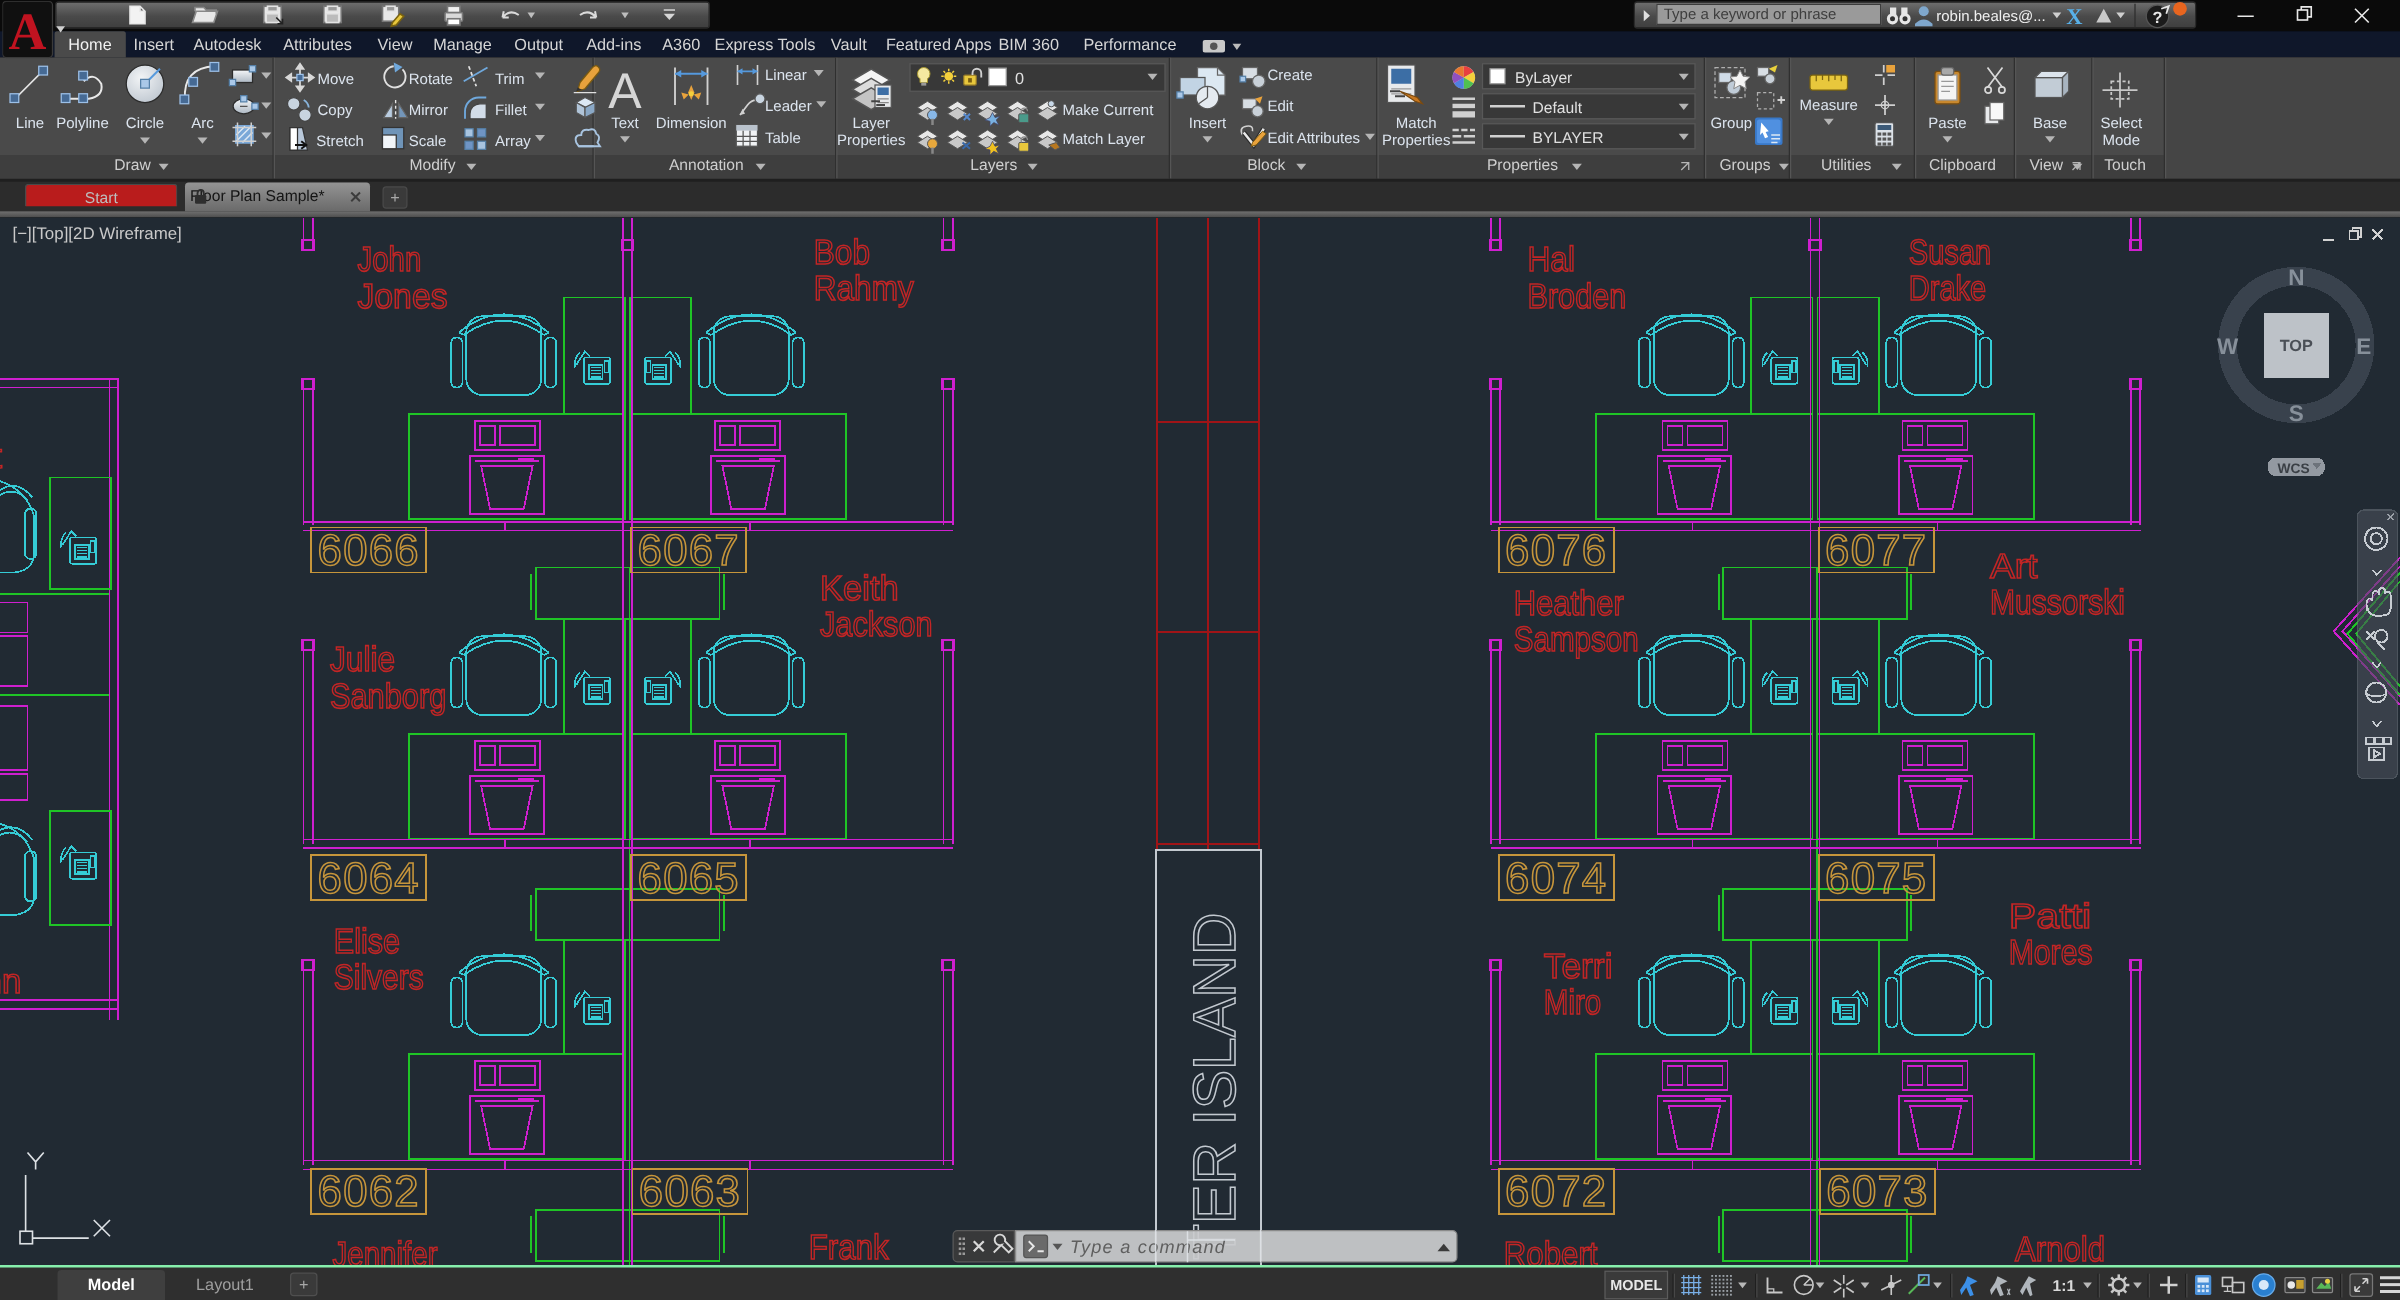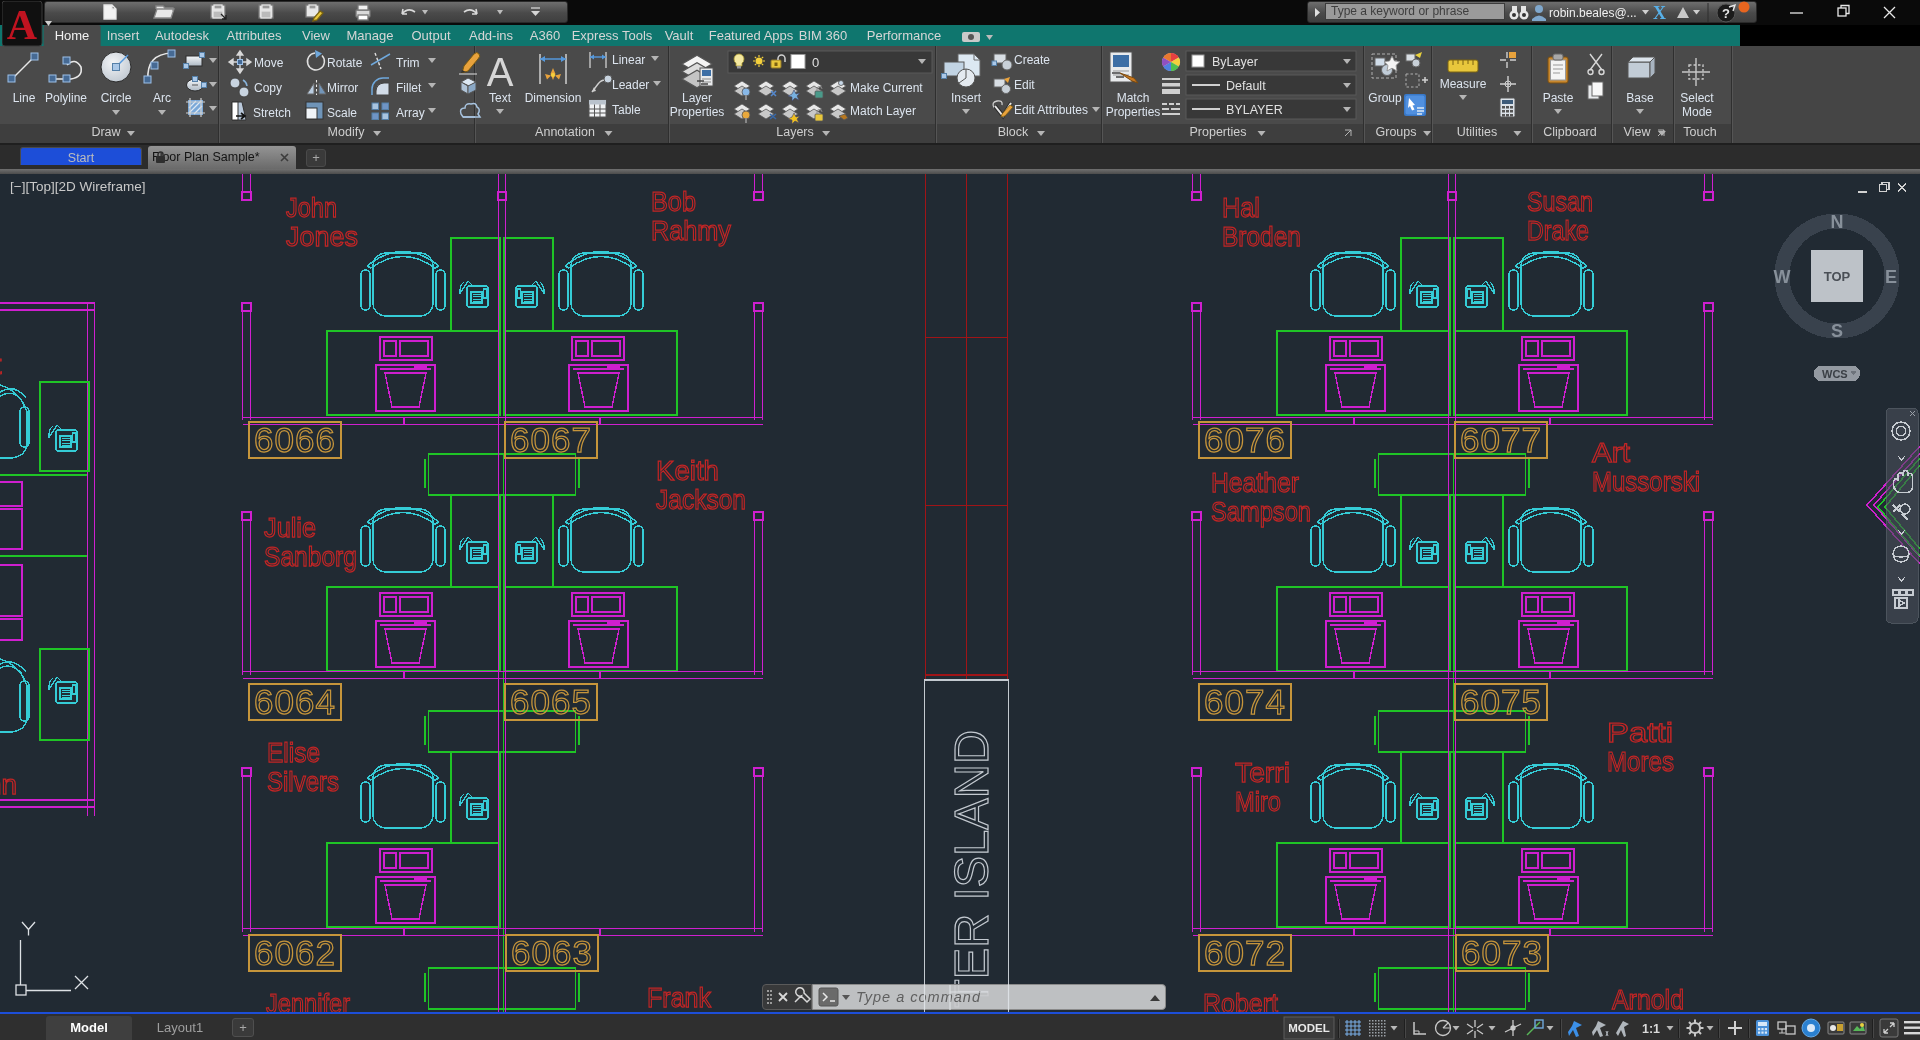--- a/index.html
+++ b/index.html
@@ -2,36 +2,36 @@
 <html><head><meta charset="utf-8"><style>
 *{margin:0;padding:0;box-sizing:border-box}
 html,body{width:1920px;height:1040px;overflow:hidden;background:#000;font-family:"Liberation Sans",sans-serif}
 #app{position:absolute;inset:0;width:1920px;height:1040px}
 .abs{position:absolute}
 #titlebar{position:absolute;left:0;top:0;width:1920px;height:25px;background:#0a0a0a}
 #qat{position:absolute;left:44px;top:1px;width:524px;height:22px;border-radius:3px;background:linear-gradient(#6e6e6e,#4a4a4a 55%,#3f3f3f);border:1px solid #2a2a2a}
 #rightstrip{position:absolute;left:1307px;top:1px;width:450px;height:22px;border-radius:3px;background:linear-gradient(#6e6e6e,#4a4a4a 55%,#3f3f3f);border:1px solid #2a2a2a}
 #title-text{position:absolute;left:581px;top:0;height:25px;line-height:25px;color:#e8e8e8;font-size:13.5px;white-space:pre}
 #searchbox{position:absolute;left:1325px;top:3px;width:180px;height:17px;background:#9a9a9a;border:1px solid #3c3c3c;color:#3e3e3e;font-size:12px;line-height:15px;padding-left:5px}
-#tabrow{position:absolute;left:0;top:25px;width:1740px;height:21px;background:#0f766e}
+#tabrow{position:absolute;left:0;top:25px;width:1920px;height:21px;background:#0f172a}
 .rtab{position:absolute;top:0;height:21px;line-height:22px;color:#d6d6d6;font-size:13px;transform:translateX(-50%);white-space:nowrap}
 .rtab.active{background:#4a4a4a;color:#f2f2f2;padding:0 11px;border-radius:2px 2px 0 0}
 #ribbon{position:absolute;left:0;top:46px;width:1920px;height:97px;background:#4a4a4a}
 #ribbon-svg{position:absolute;left:0;top:0}
 #ribbon-edge{position:absolute;left:0;top:143px;width:1920px;height:2px;background:#1f1f1f}
 #filetabs{position:absolute;left:0;top:145px;width:1920px;height:24px;background:#2c2c2c}
-#ft-start{position:absolute;left:20px;top:2px;width:122px;height:18px;background:#1d4ed8;border:1px solid #4a4a4a;border-bottom:none;border-radius:3px 3px 0 0;color:#bdbdbd;font-size:12.5px;text-align:center;line-height:21px}
+#ft-start{position:absolute;left:20px;top:2px;width:122px;height:18px;background:#b91c1c;border:1px solid #4a4a4a;border-bottom:none;border-radius:3px 3px 0 0;color:#bdbdbd;font-size:12.5px;text-align:center;line-height:21px}
 #ft-active{position:absolute;left:148px;top:1px;width:148px;height:23px;background:linear-gradient(#949494,#6a6a6a);border-radius:3px 3px 0 0;color:#141414;font-size:12.5px;line-height:22px}
 #ft-plus{position:absolute;left:306px;top:4px;width:20px;height:18px;background:#3a3a3a;border:1px solid #4a4a4a;border-radius:3px;color:#a8a8a8;text-align:center;line-height:16px;font-size:13px}
 #ft-sep{position:absolute;left:0;top:169px;width:1920px;height:5px;background:linear-gradient(#707070,#4c4c4c)}
 #canvas{position:absolute;left:0;top:174px;width:1920px;height:838px;background:#212a33}
 #cmdbar{position:absolute;left:762px;top:984px;width:440px;height:26px}
 #cmd-left{position:absolute;left:0;top:0;width:50px;height:26px;background:rgba(59,59,59,0.92);border:1px solid #5a5a5a;border-radius:4px 0 0 4px}
 #cmd-main{position:absolute;left:50px;top:0;width:354px;height:26px;background:rgba(202,203,205,0.93);border:1px solid #8a8a8a;border-radius:0 4px 4px 0}
-#statusbar{position:absolute;left:0;top:1012px;width:1920px;height:28px;background:#2f2f2f;border-top:2px solid #1d4ed8}
+#statusbar{position:absolute;left:0;top:1012px;width:1920px;height:28px;background:#2f2f2f;border-top:2px solid #86efac}
 #sb-model{position:absolute;left:46px;top:2px;width:86px;height:24px;background:#3f3f3f;border-radius:3px 3px 0 0;color:#fff;font-weight:bold;font-size:13px;text-align:center;line-height:24px}
 #sb-layout{position:absolute;left:138px;top:2px;width:84px;height:24px;color:#9f9f9f;font-size:13px;text-align:center;line-height:24px}
 #sb-plus{position:absolute;left:232px;top:4px;width:22px;height:19px;background:#3a3a3a;border:1px solid #4f4f4f;border-radius:3px;color:#a8a8a8;text-align:center;line-height:17px;font-size:13px}
 </style></head><body>
 <div id="app">
 <div id="titlebar">
 <div id="qat"></div>
       <div id="rightstrip"></div>
 <svg class="abs" style="left:2px;top:1px;z-index:30" width="52" height="46">
 <rect x="0" y="0" width="40" height="45" rx="3" fill="#101010" stroke="#3a3a3a" stroke-width="1"></rect>

